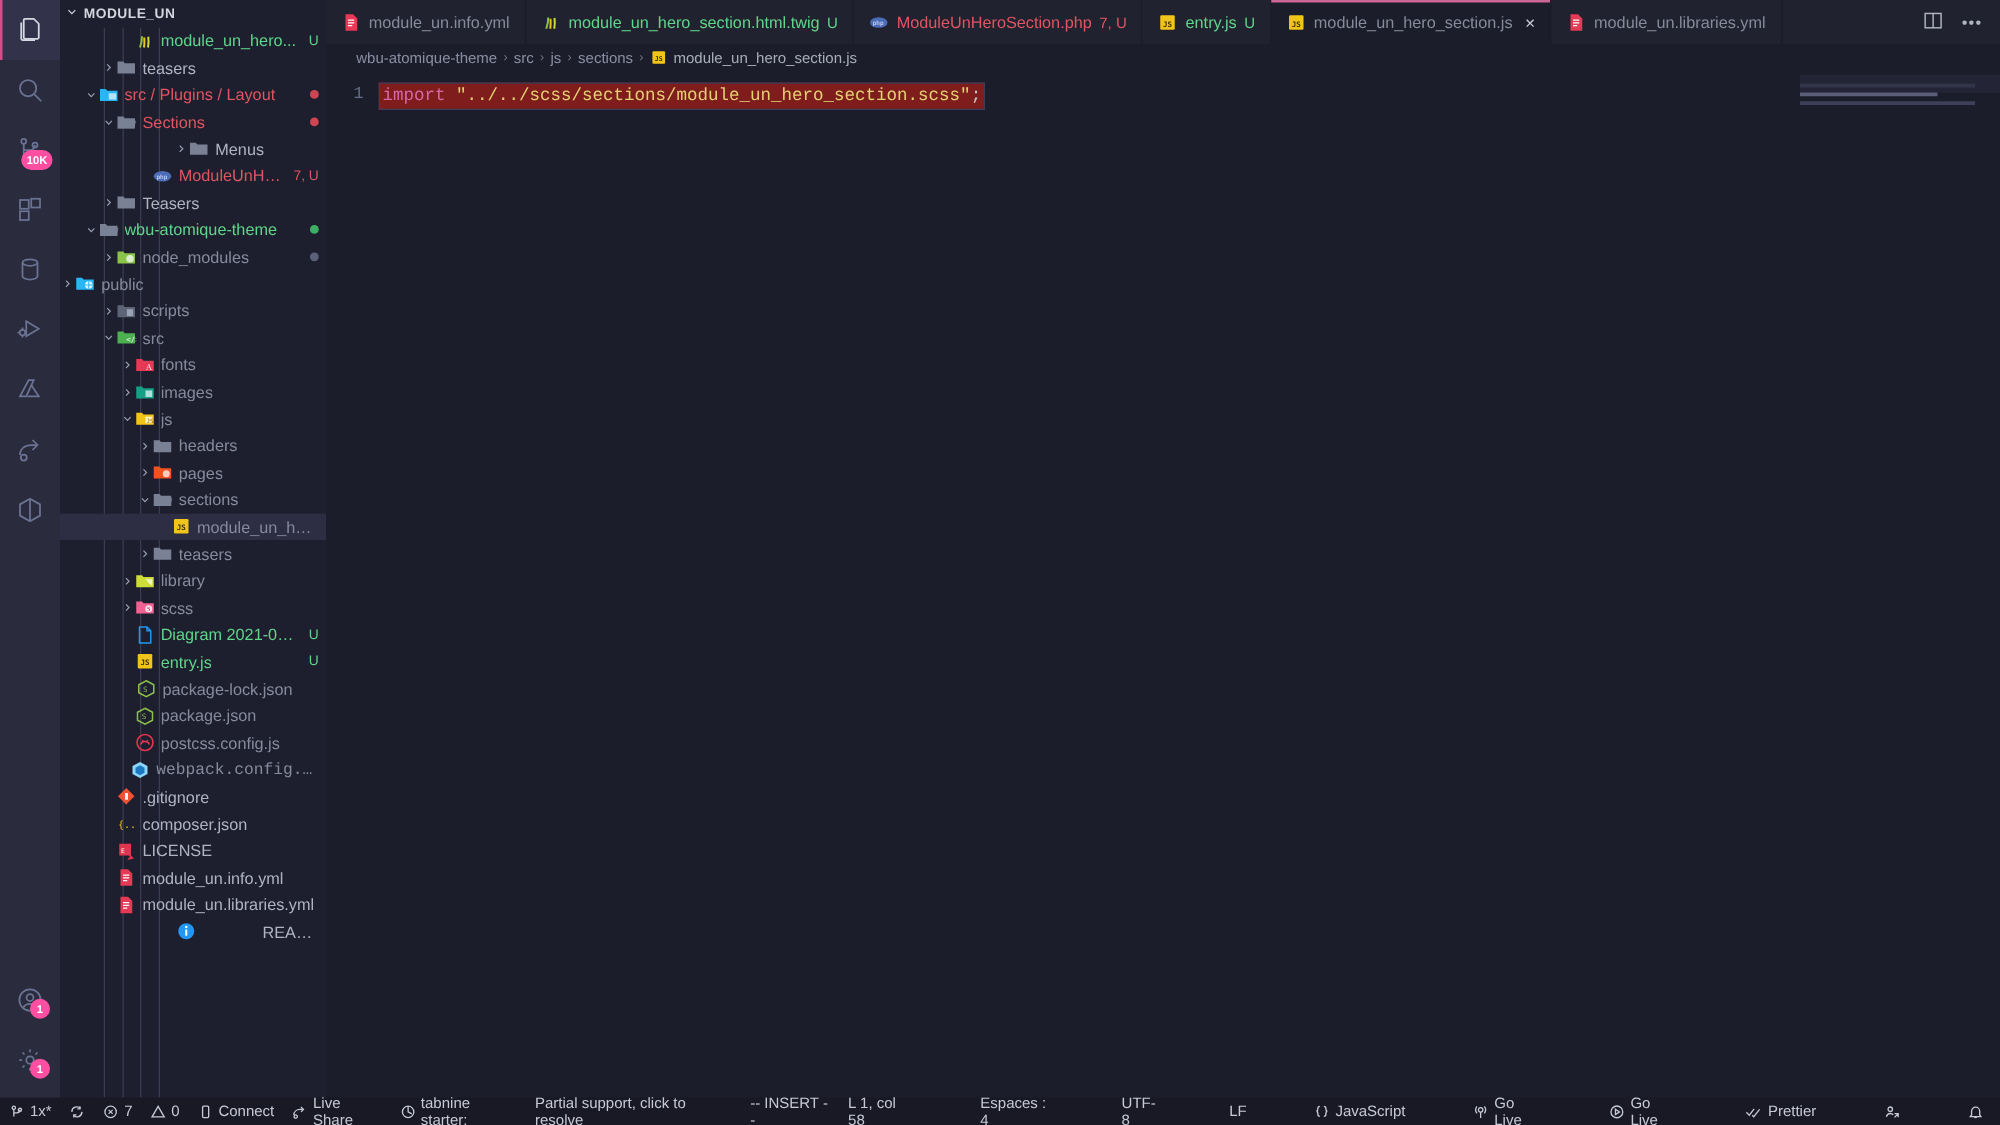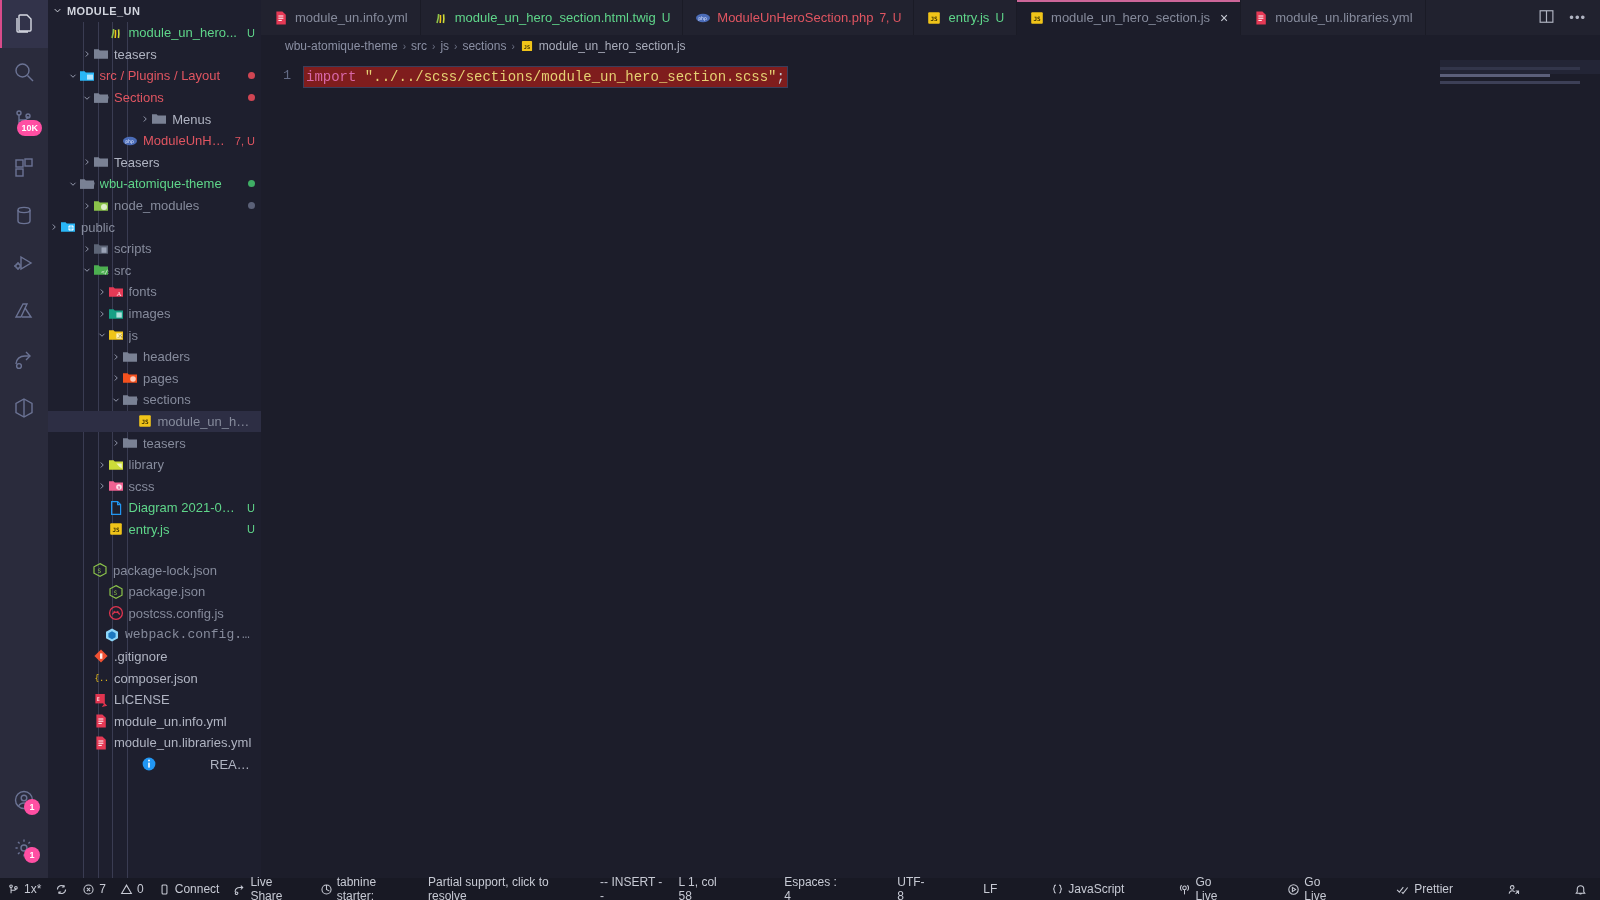--- a/index.html
+++ b/index.html
@@ -546,21 +546,21 @@
             <span class="twisty"></span>
             <span class="ico">
               <svg width="16" height="16" viewBox="0 0 16 16">
                 <rect x="2.2" y="2.2" width="11.6" height="11.6" rx="1" fill="#f0c419"></rect>
                 <text x="4.4" y="11.4" font-size="6" font-weight="bold" fill="#3a2f00" font-family="monospace">JS</text>
               </svg>
             </span>
             <span class="label c-green">entry.js</span>
             <span class="gitbadge c-green">U</span>
           </div>
-          <div class="row" style="padding-left: 32px; margin-top: 19px;">
+          <div class="row" style="padding-left: 49px;">
             <span class="twisty"></span>
             <span class="ico">
               <svg width="16" height="16" viewBox="0 0 16 16">
                 <path d="M8 1.6l6 3.2v6.4L8 14.4 2 11.2V4.8z" fill="none" stroke="#8bc34a" stroke-width="1.2"></path>
                 <text x="5.4" y="10.6" font-size="6" fill="#8bc34a" font-family="monospace">S</text>
               </svg>
             </span>
             <span class="label c-dim">package-lock.json</span>
           </div>
           <div class="row" style="padding-left: 47.5px;">

